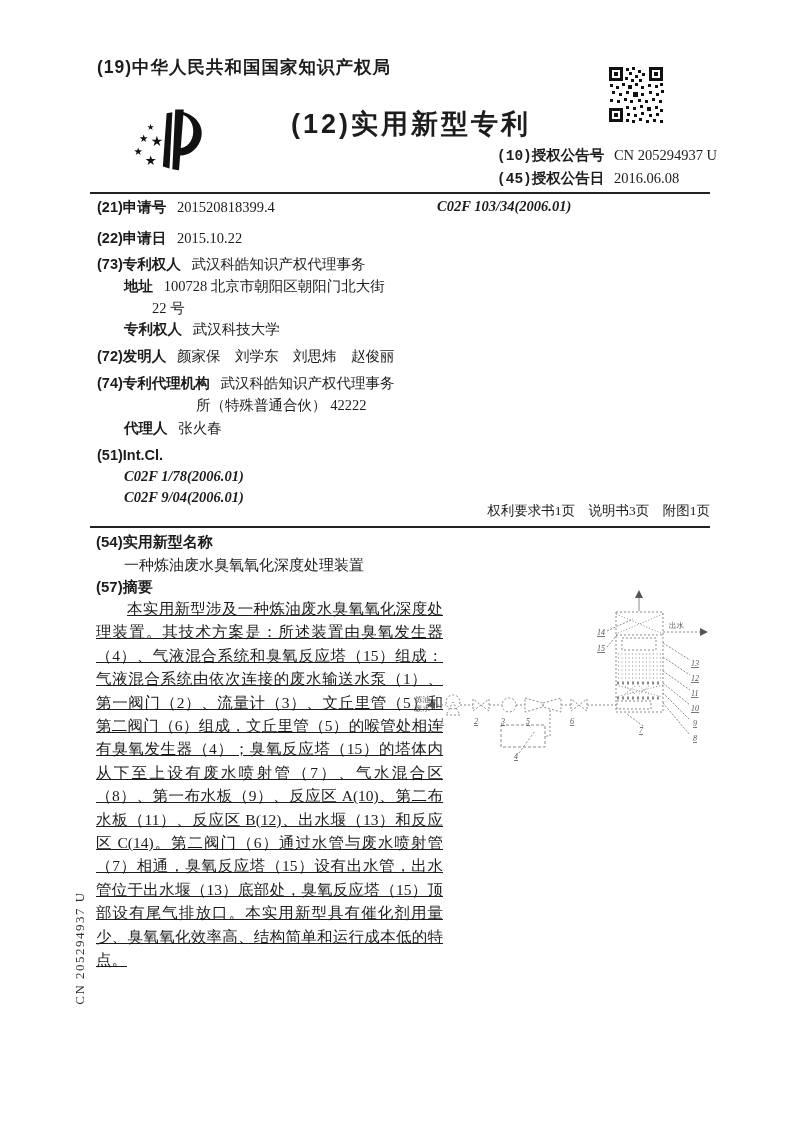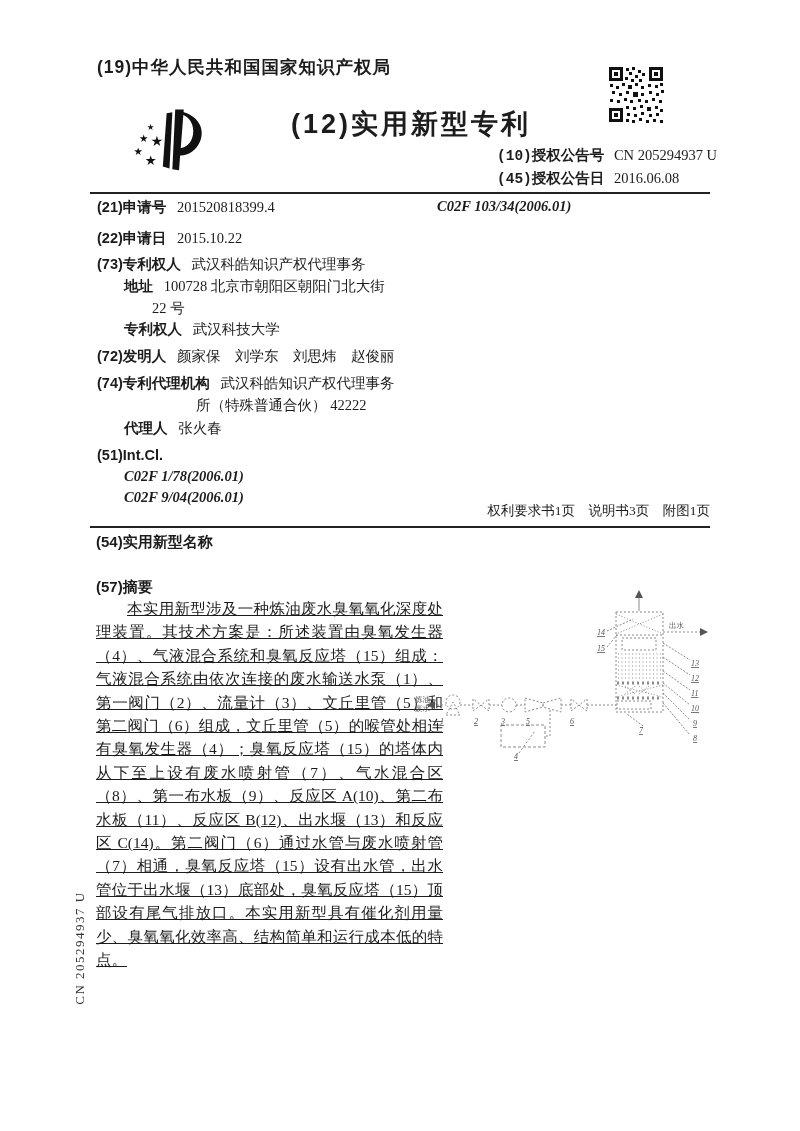--- a/index.html
+++ b/index.html
@@ -170,20 +170,21 @@
   <div class="abs cls" style="left:124px;top:468px">C02F 1/78(2006.01)</div>
   <div class="abs cls" style="left:124px;top:489px">C02F 9/04(2006.01)</div>
 
   <div class="abs cls" style="left:437px;top:198px">C02F 103/34(2006.01)</div>
 
   <div class="abs pages-line">权利要求书1页　说明书3页　附图1页</div>
 
   <div class="abs rule" style="top:526px"></div>
 
   <div class="abs sec-lbl" style="left:96px;top:533px">(54)实用新型名称</div>
+  <div class="abs title-line">一种炼油废水臭氧氧化深度处理装置</div>
   <div class="abs sec-lbl" style="left:96px;top:578px">(57)摘要</div>
   <div class="abs abstract">本实用新型涉及一种炼油废水臭氧氧化深度处理装置。其技术方案是：所述装置由臭氧发生器（4）、气液混合系统和臭氧反应塔（15）组成：气液混合系统由依次连接的废水输送水泵（1）、第一阀门（2）、流量计（3）、文丘里管（5）和第二阀门（6）组成，文丘里管（5）的喉管处相连有臭氧发生器（4）；臭氧反应塔（15）的塔体内从下至上设有废水喷射管（7）、气水混合区（8）、第一布水板（9）、反应区 A(10)、第二布水板（11）、反应区 B(12)、出水堰（13）和反应区 C(14)。第二阀门（6）通过水管与废水喷射管（7）相通，臭氧反应塔（15）设有出水管，出水管位于出水堰（13）底部处，臭氧反应塔（15）顶部设有尾气排放口。本实用新型具有催化剂用量少、臭氧氧化效率高、结构简单和运行成本低的特点。</div>
 
   <svg class="abs" style="left:413px;top:585px" width="307" height="205" viewBox="0 0 307 205">
     <g stroke="#8a8a8a" stroke-width="1" fill="none" stroke-dasharray="2,2">
 
       <line x1="20" y1="120" x2="33" y2="120"></line>
       <line x1="47" y1="120" x2="60" y2="120"></line>
       <line x1="76" y1="120" x2="89" y2="120"></line>
       <line x1="103" y1="120" x2="112" y2="120"></line>

